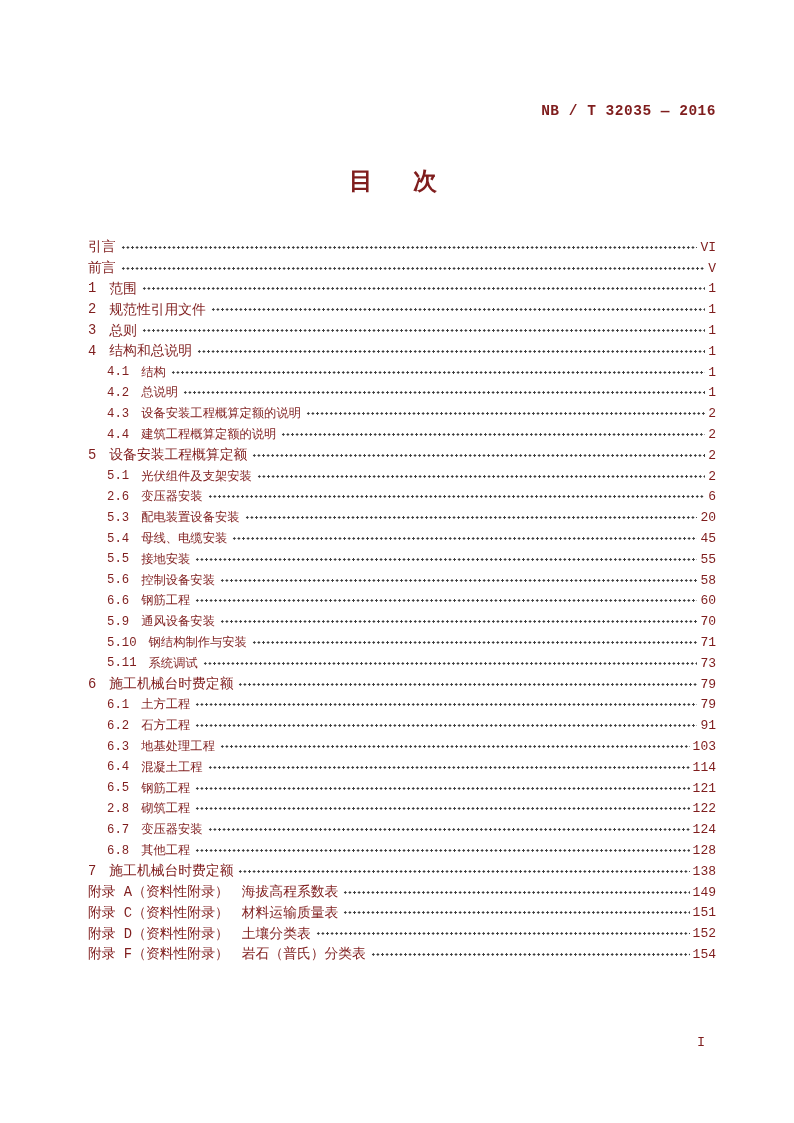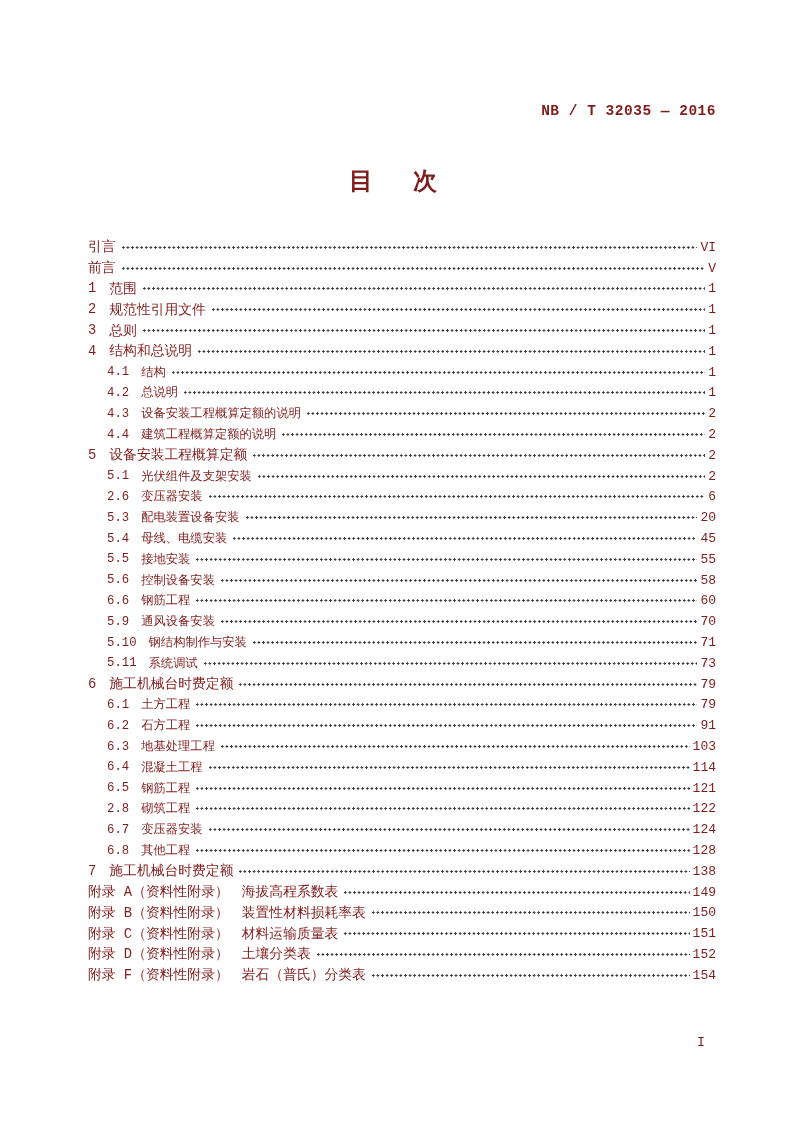--- a/index.html
+++ b/index.html
@@ -257,26 +257,20 @@
         <span class="leader"></span>
         <span class="pg">138</span>
       </div>
       <div class="toc-row lvl0">
         <span class="num">附录 A（资料性附录）</span>
         <span class="ttl">海拔高程系数表</span>
         <span class="leader"></span>
         <span class="pg">149</span>
       </div>
       <div class="toc-row lvl0">
-        <span class="num">附录 B（资料性附录）</span>
-        <span class="ttl">装置性材料损耗率表</span>
-        <span class="leader"></span>
-        <span class="pg">150</span>
-      </div>
-      <div class="toc-row lvl0">
         <span class="num">附录 C（资料性附录）</span>
         <span class="ttl">材料运输质量表</span>
         <span class="leader"></span>
         <span class="pg">151</span>
       </div>
       <div class="toc-row lvl0">
         <span class="num">附录 D（资料性附录）</span>
         <span class="ttl">土壤分类表</span>
         <span class="leader"></span>
         <span class="pg">152</span>

